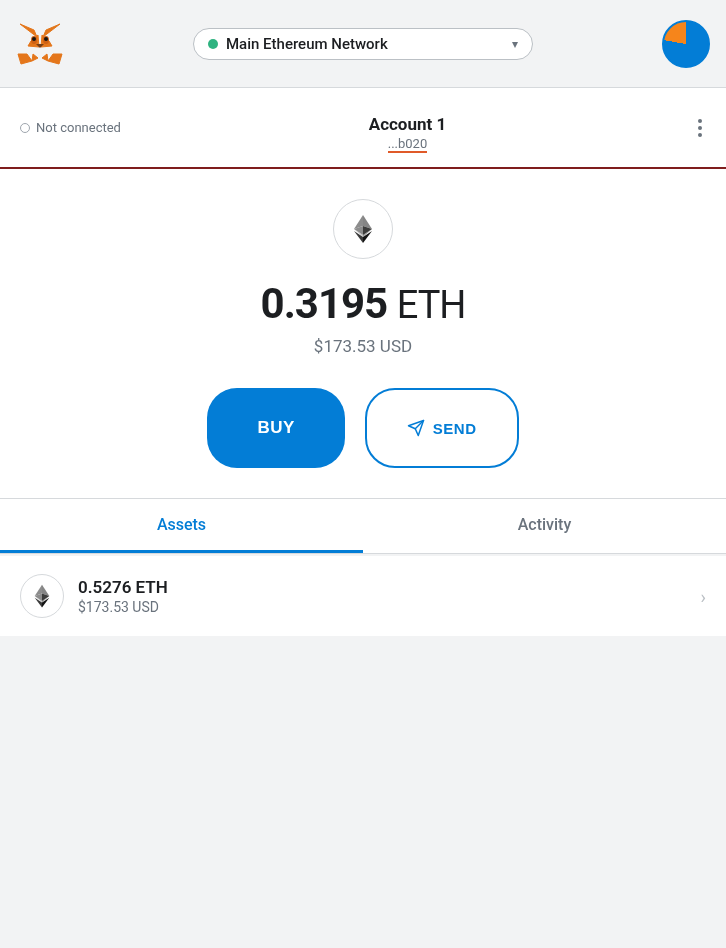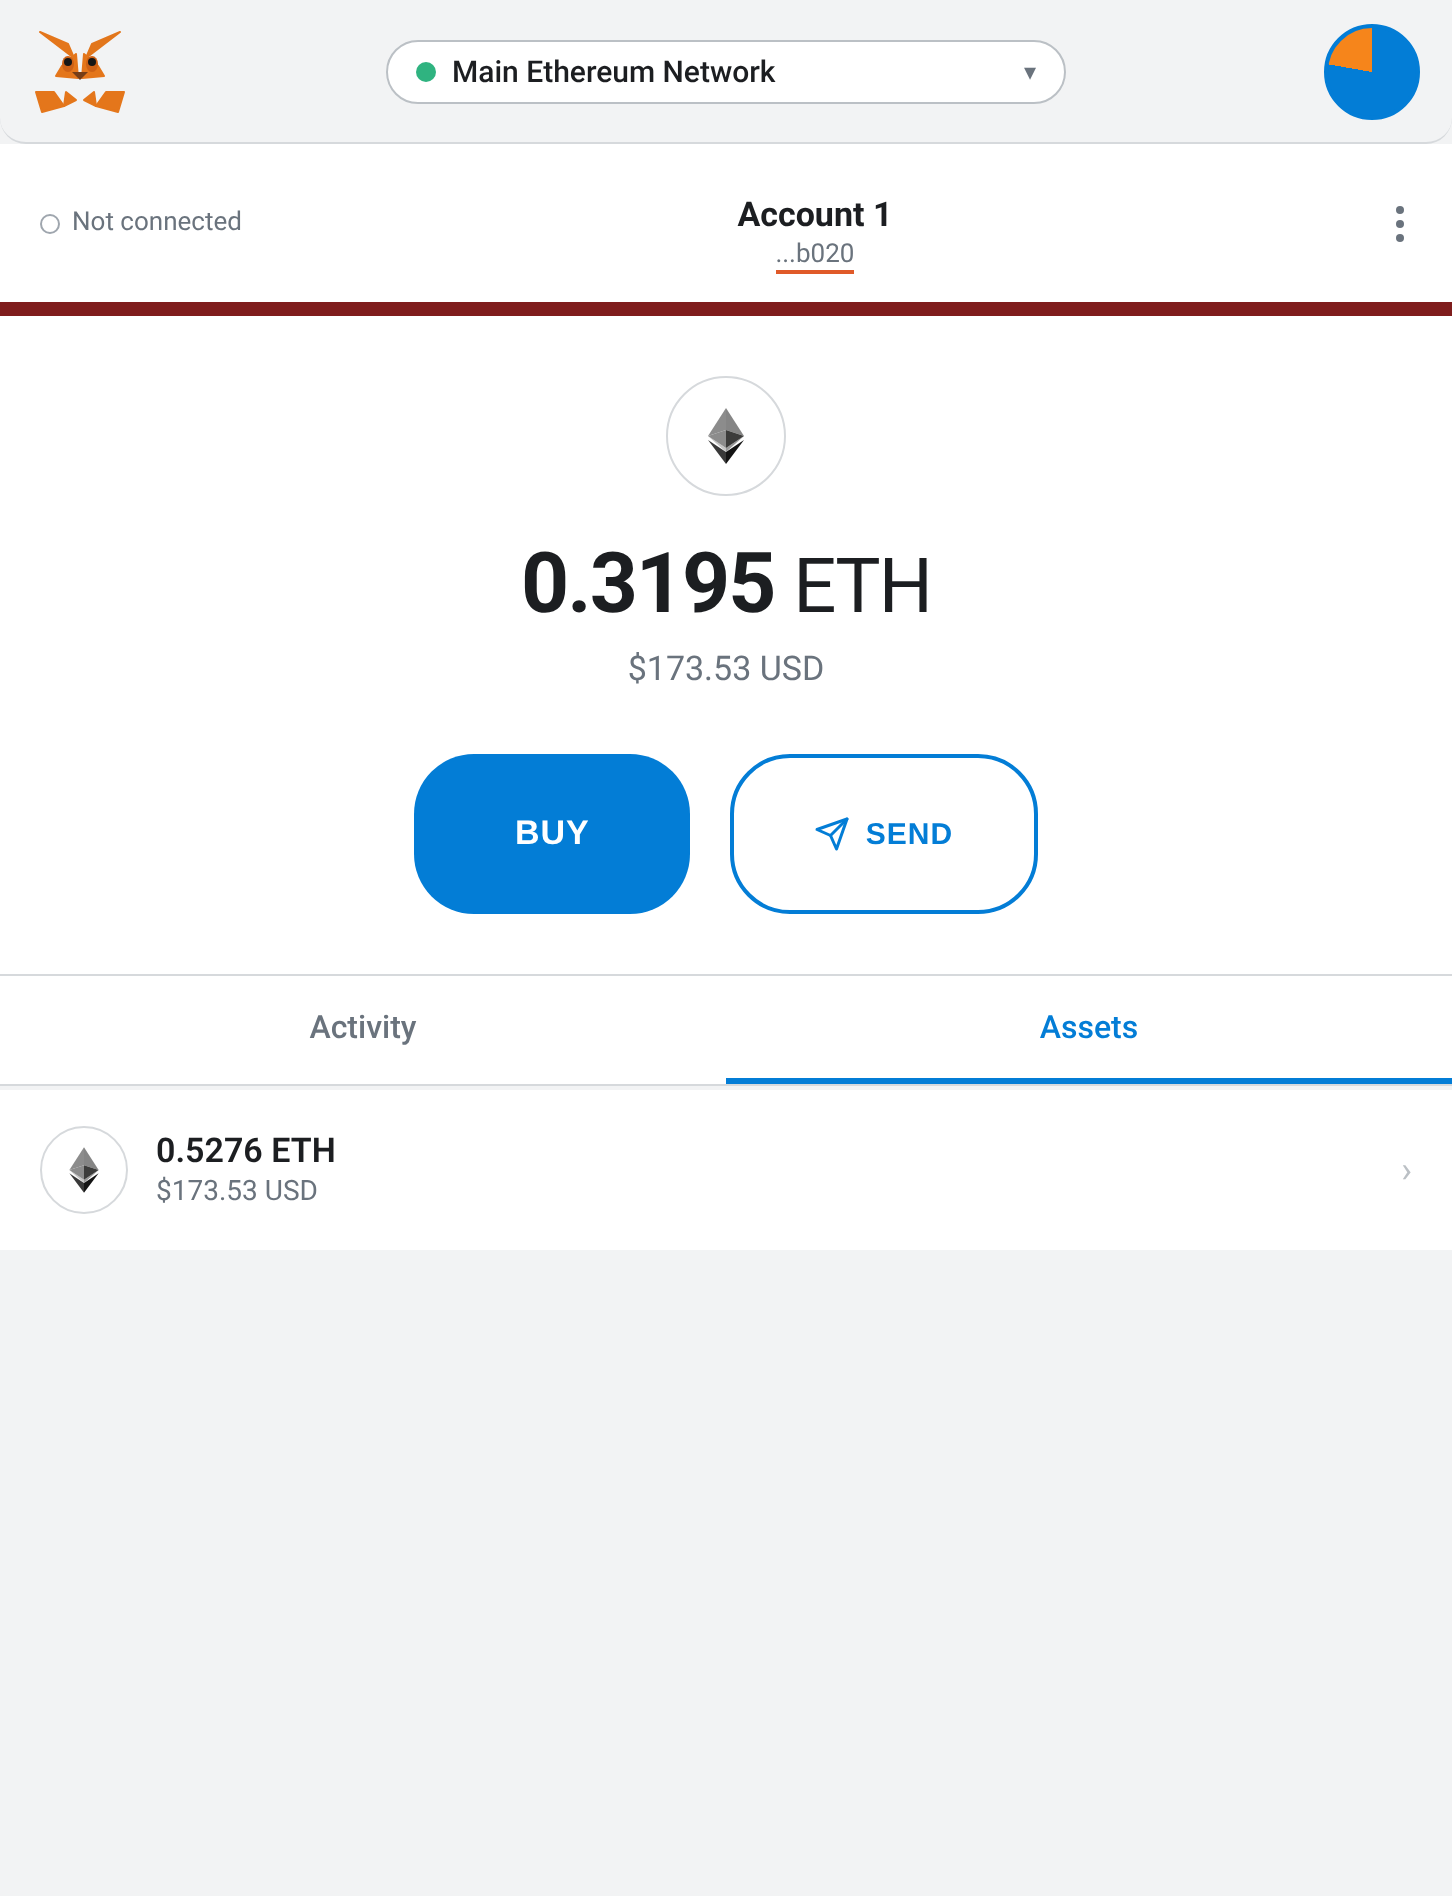--- a/index.html
+++ b/index.html
@@ -12,22 +12,21 @@
     }
 
     
     .header {
       background: #f2f3f4;
       display: flex;
       align-items: center;
       justify-content: space-between;
       padding: 12px 16px;
       border-bottom: 1px solid #d6d9dc;
-      height: 72px;
-      border-radius: 13px;
+      height: 88px;
     }
     .fox-logo {
       width: 48px;
       height: 48px;
     }
     .network-selector {
       display: flex;
       align-items: center;
       background: white;
       border: 1px solid #bbc0c5;
@@ -67,21 +66,21 @@
       background: conic-gradient(#037dd6 0deg 280deg, #f6851b 280deg 360deg);
     }
 
     
     .account-bar {
       background: white;
       display: flex;
       align-items: center;
       justify-content: space-between;
       padding: 14px 20px;
-      border-bottom: 7px solid #7f1d1d;
+      border-bottom: 2px solid #7f1d1d;
     }
     .not-connected {
       display: flex;
       align-items: center;
       gap: 6px;
       font-size: 13px;
       color: #6a737d;
     }
     .not-connected-dot {
       width: 10px;
@@ -336,25 +335,25 @@
       <svg width="18" height="18" viewBox="0 0 24 24" fill="none" stroke="#037dd6" stroke-width="2" stroke-linecap="round" stroke-linejoin="round">
         <line x1="22" y1="2" x2="11" y2="13"></line>
         <polygon points="22,2 15,22 11,13 2,9"></polygon>
       </svg>
       <span>SEND</span>
     </button>
   </div>
 </div>
 
 <div class="tabs">
+  <div class="tab tab-assets">
+    <span>Assets</span>
+  </div>
   <div class="tab tab-activity">
     <span>Activity</span>
-  </div>
-  <div class="tab tab-assets">
-    <span>Assets</span>
   </div>
 </div>
 
 <div class="asset-list">
   <div class="asset-item">
     <div class="asset-icon">
       <svg width="26" height="26" viewBox="0 0 32 32">
         <polygon points="16,2 16,13 25,16" fill="#343434" opacity="0.6"></polygon>
         <polygon points="16,2 7,16 16,13" fill="#8C8C8C"></polygon>
         <polygon points="16,22 25,16 16,13" fill="#3C3C3B"></polygon>

